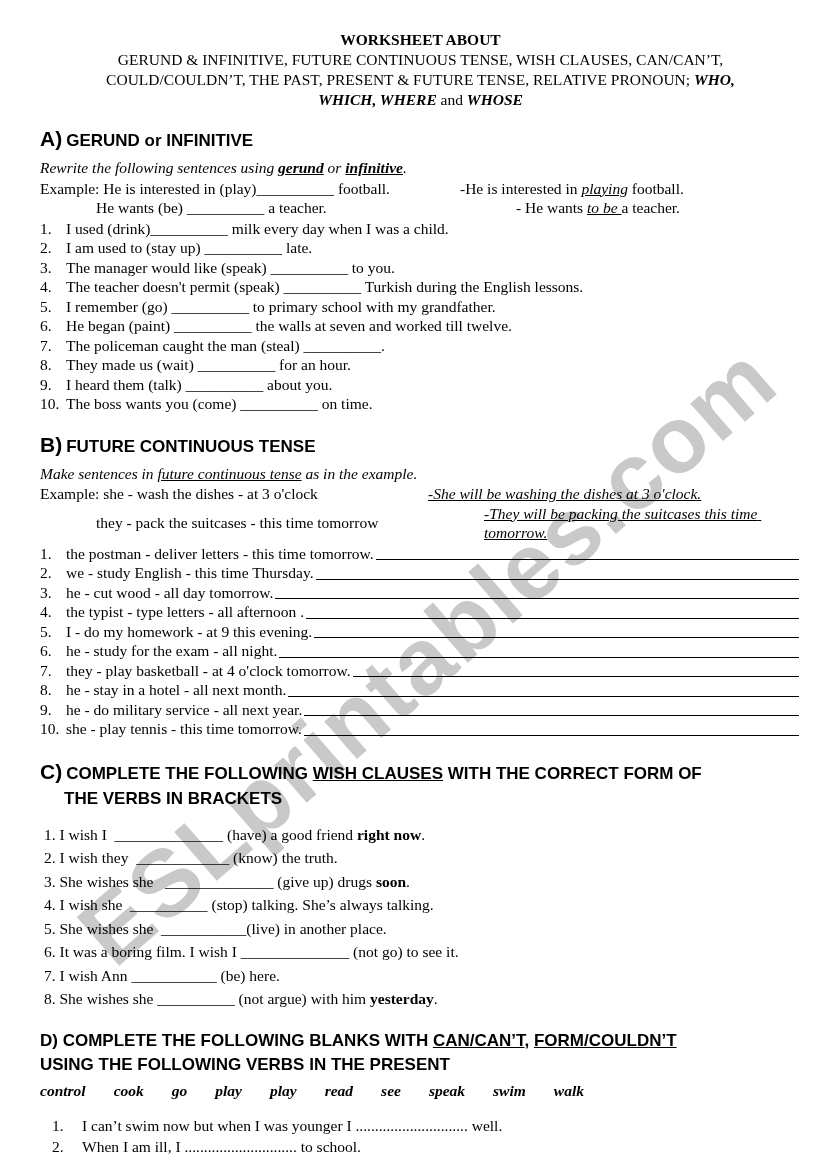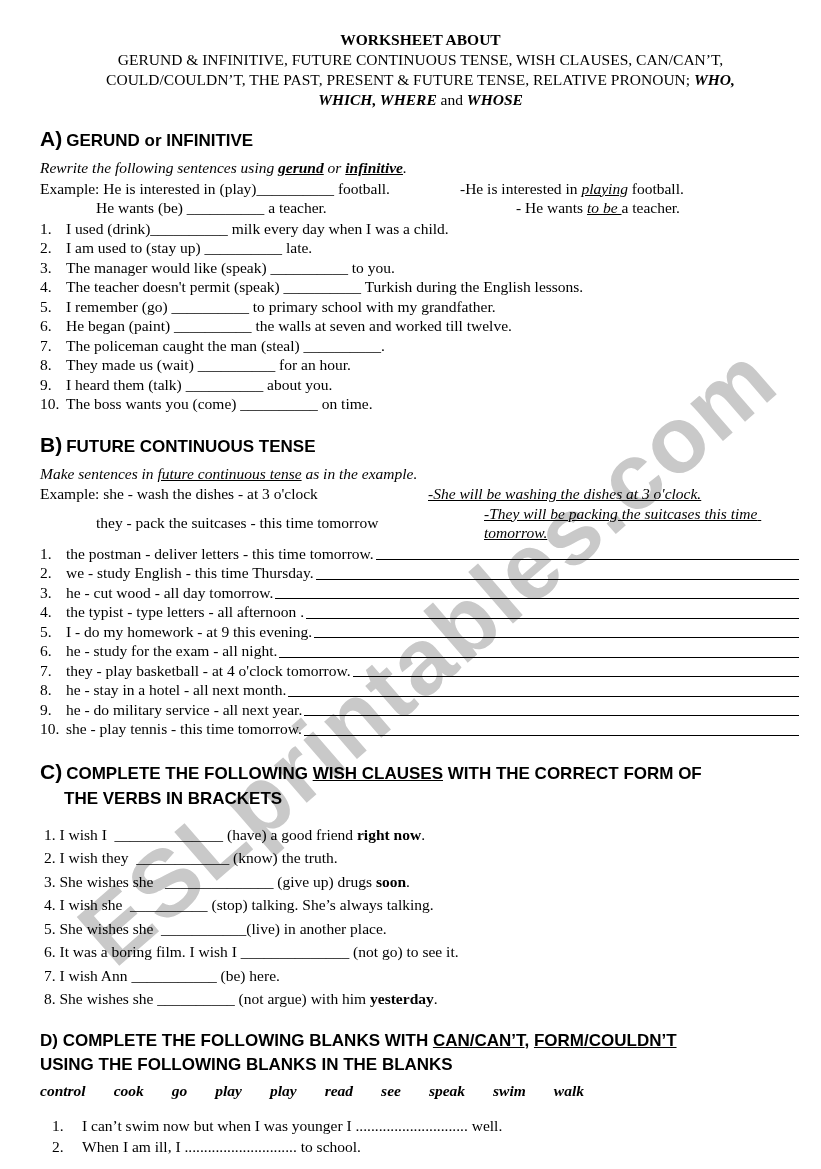--- a/index.html
+++ b/index.html
@@ -182,21 +182,21 @@
         <p class="c-item"><span>3. She wishes she   ______________ (give up) drugs </span><span class="c-bold">soon</span><span>.</span></p>
         <p class="c-item"><span>4. I wish she  __________ (stop) talking. She’s always talking.</span><span class="c-bold"></span><span></span></p>
         <p class="c-item"><span>5. She wishes she  ___________(live) in another place.</span><span class="c-bold"></span><span></span></p>
         <p class="c-item"><span>6. It was a boring film. I wish I ______________ (not go) to see it.</span><span class="c-bold"></span><span></span></p>
         <p class="c-item"><span>7. I wish Ann ___________ (be) here.</span><span class="c-bold"></span><span></span></p>
         <p class="c-item"><span>8. She wishes she __________ (not argue) with him </span><span class="c-bold">yesterday</span><span>.</span></p>
       </div>
     </section>
 
     <section>
-      <h2 class="h-d"><span>D)</span> <span>COMPLETE THE FOLLOWING BLANKS WITH </span><span class="hu">CAN/CAN’T</span><span>, </span><span class="hu">FORM/COULDN’T</span><br><span>USING THE FOLLOWING BLANKS IN THE BLANKS</span></h2>
+      <h2 class="h-d"><span>D)</span> <span>COMPLETE THE FOLLOWING BLANKS WITH </span><span class="hu">CAN/CAN’T</span><span>, </span><span class="hu">FORM/COULDN’T</span><br><span>USING THE FOLLOWING VERBS IN THE PRESENT</span></h2>
       <div class="verbs">
         <span>control</span>
         <span>cook</span>
         <span>go</span>
         <span>play</span>
         <span>play</span>
         <span>read</span>
         <span>see</span>
         <span>speak</span>
         <span>swim</span>

